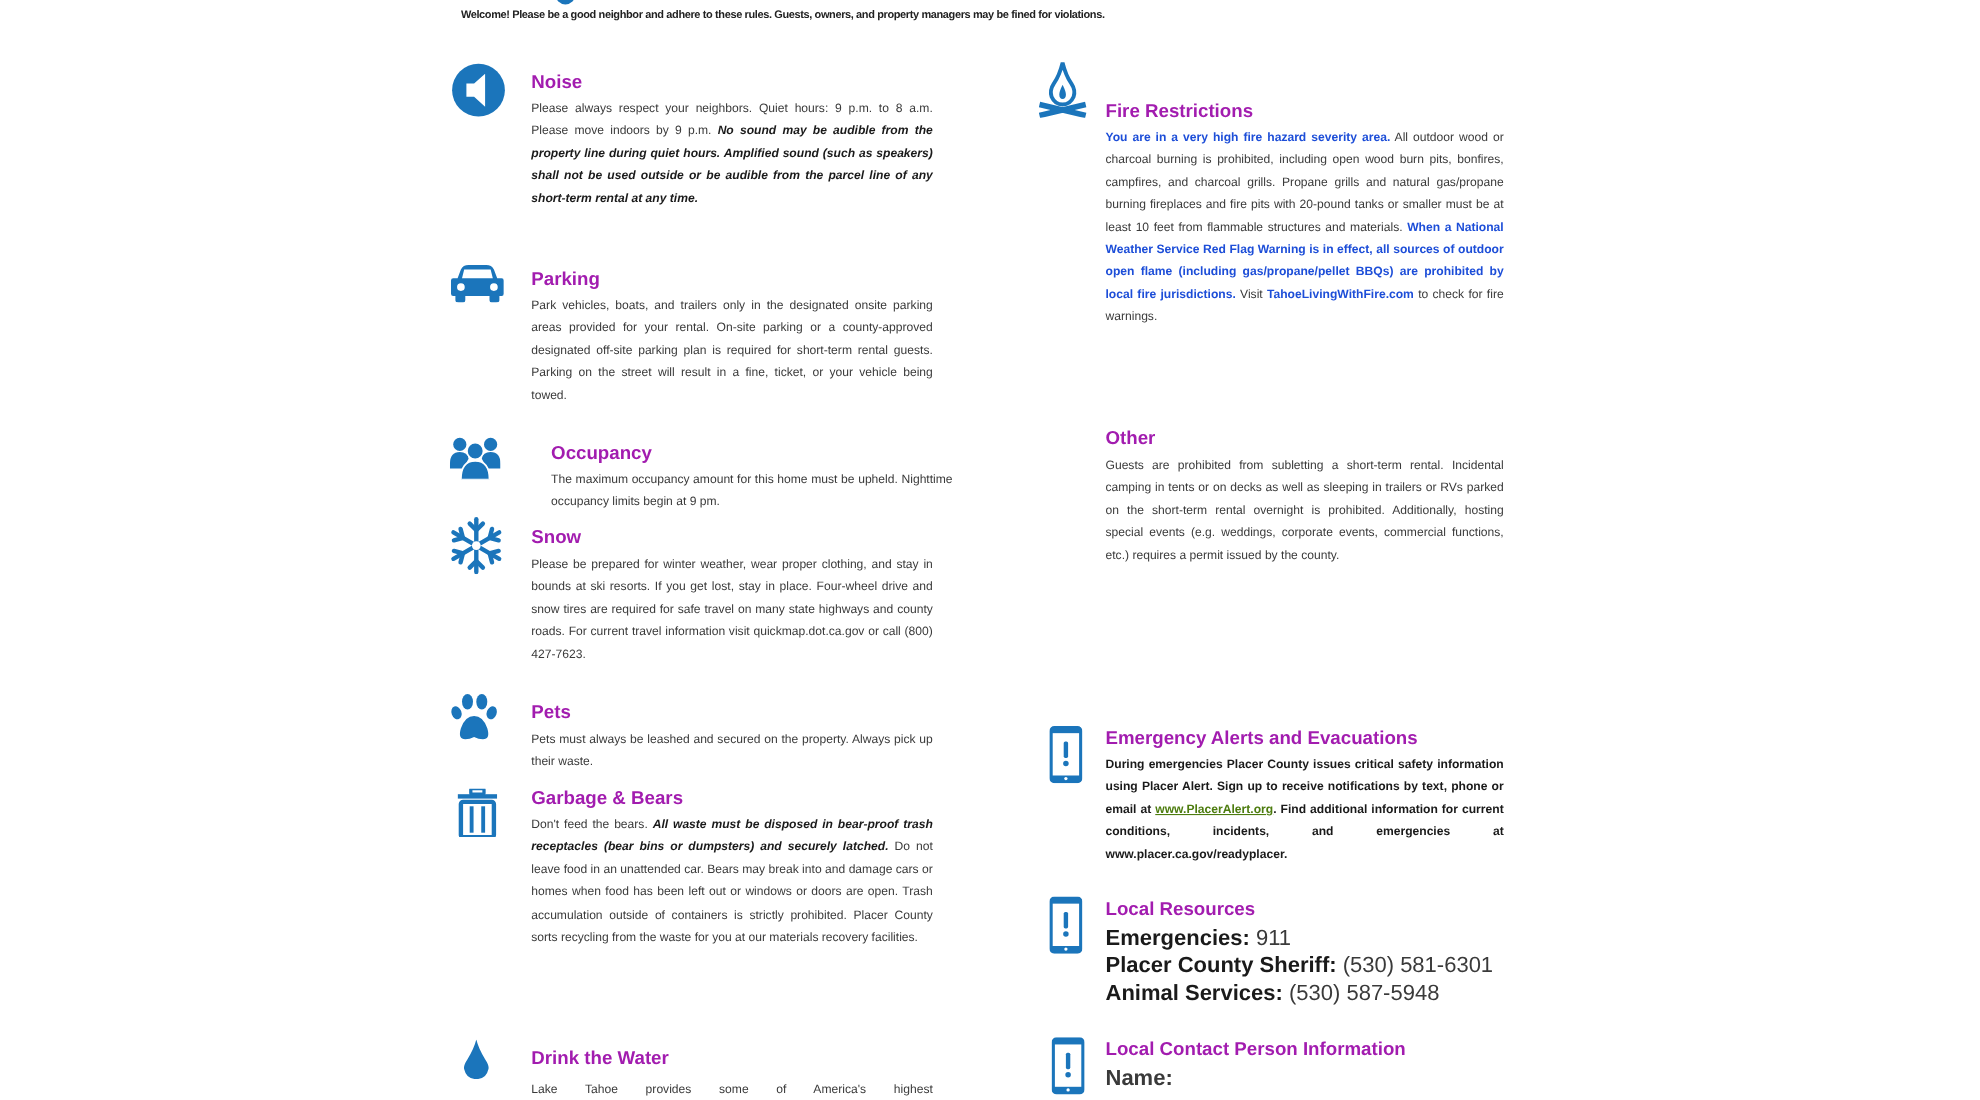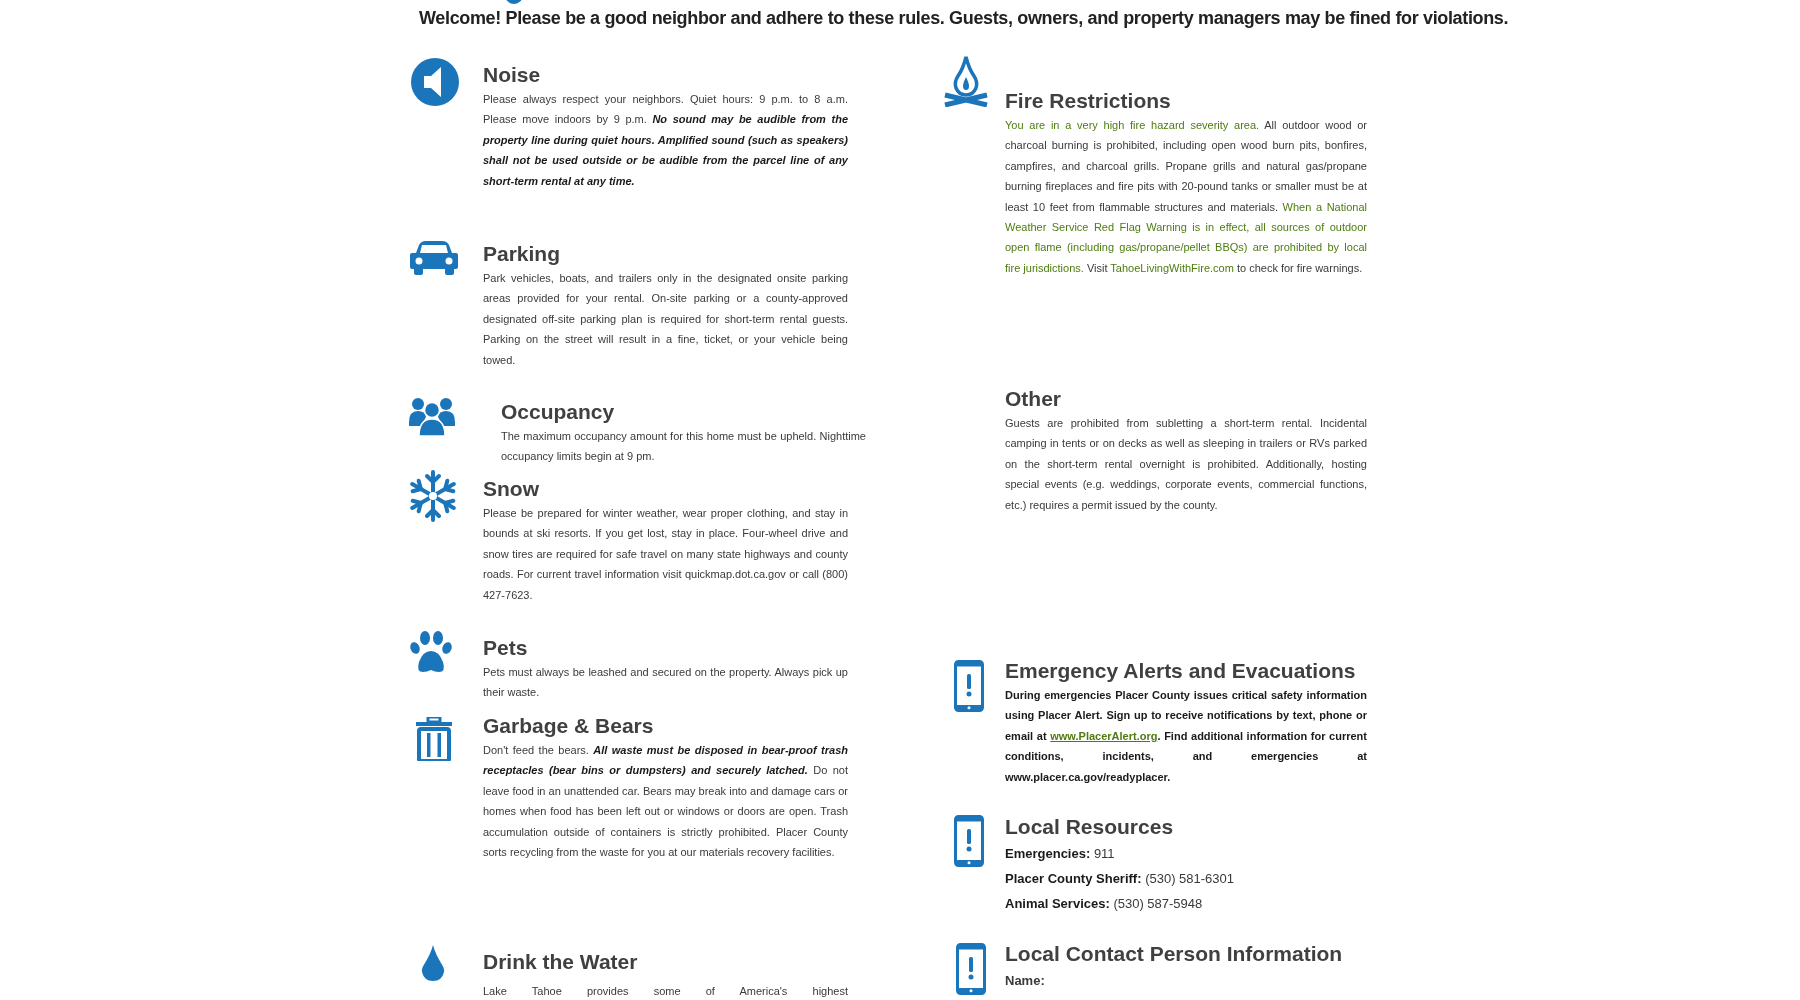--- a/index.html
+++ b/index.html
@@ -1,32 +1,32 @@
 <!DOCTYPE html>
 <html><head>
 <meta charset="utf-8">
 <style>
   html, body { margin:0; padding:0; background:#ffffff; }
   body { width:1800px; height:1000px; overflow:hidden; position:relative;
          font-family:"Liberation Sans", sans-serif; color:#333333; }
   .page { position:absolute; left:0; top:0; width:1800px; height:1000px; }
   .title-frag { position:absolute; left:505px; top:-10px; width:18px; height:14px;
                 background:#1b75bb; border-radius:0 0 9px 9px; }
-  .welcome { position:absolute; left:419px; top:8px; width:960px; font-size:18px;
+  .welcome { position:absolute; left:419px; top:8px; width:960px; font-size:10px;
              font-weight:bold; color:#222222; letter-spacing:-0.35px; white-space:nowrap; }
   .section { position:absolute; }
   .icon { position:absolute; }
   .icon svg { display:block; }
-  .heading { font-size:21px; font-weight:bold; color:#404040; line-height:22px; margin:0 0 3px 0; }
+  .heading { font-size:17px; font-weight:bold; color:#a21caf; line-height:22px; margin:0 0 3px 0; }
   .body { font-size:11px; line-height:20.4px; text-align:justify; color:#3a3a3a; }
   .bi { font-weight:bold; font-style:italic; color:#1a1a1a; }
-  .red { color:#4d7c0f; font-weight:normal; }
+  .red { color:#1d4ed8; font-weight:bold; }
   .link { color:#4d7c0f; text-decoration:underline; font-weight:bold; cursor:pointer; }
   .bold { font-weight:bold; color:#1a1a1a; }
-  .res-row { font-size:13px; line-height:25px; color:#3a3a3a; }
+  .res-row { font-size:20px; line-height:25px; color:#3a3a3a; }
 </style>
 </head>
 <body>
 
 <div class="page">
 
   <div class="title-frag"></div>
   <div class="welcome">Welcome! Please be a good neighbor and adhere to these rules. Guests, owners, and property managers may be fined for violations.</div>
 
   <div class="icon" style="left:410px;top:57px;">

